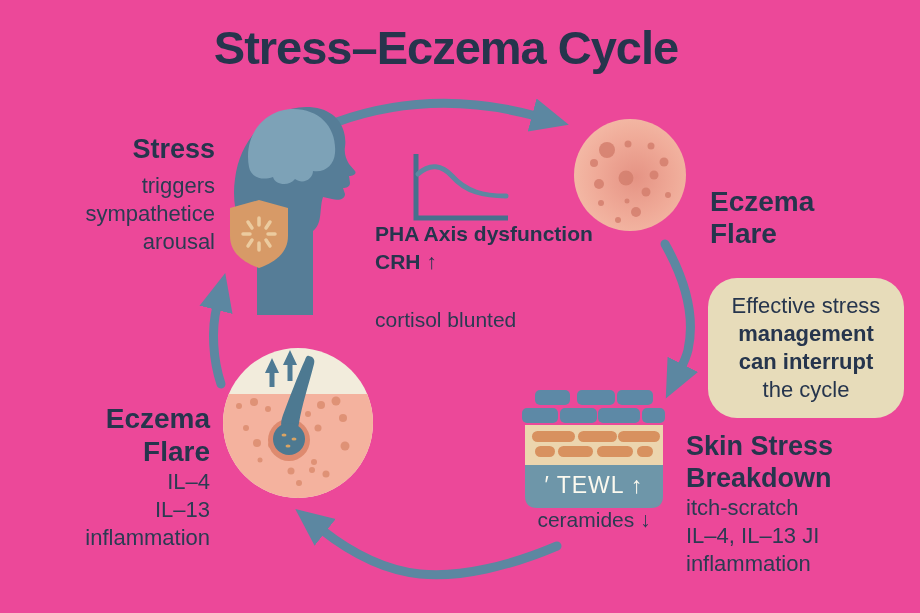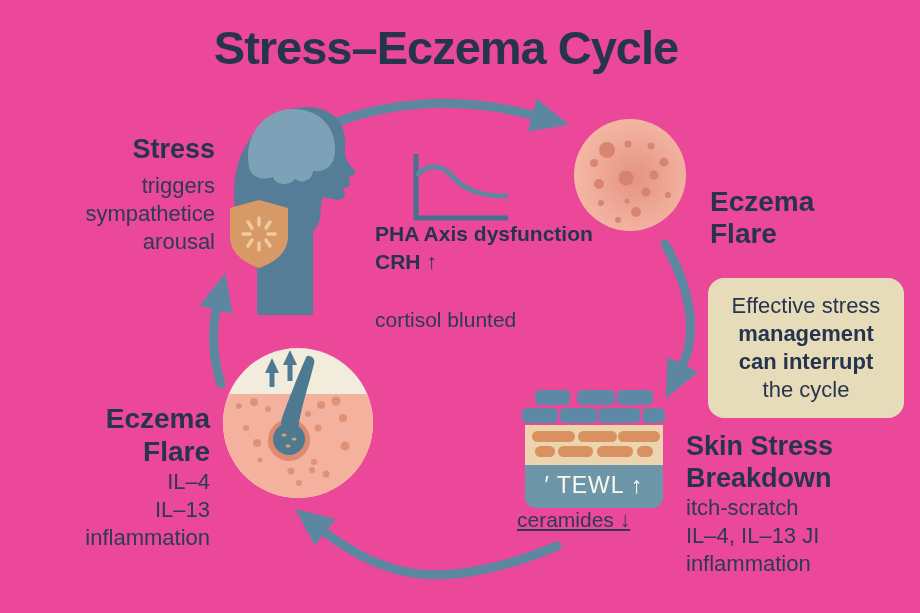--- a/index.html
+++ b/index.html
@@ -22,31 +22,31 @@
   
   .hpa-block{left:375px;top:220px;width:224px;text-align:left;}
   .hpa-block .l1{font-size:21px;line-height:28px;font-weight:600;color:#26354d;}
   .hpa-block .l2{font-size:21px;line-height:28px;font-weight:600;color:#26354d;}
   .hpa-block .l3{font-size:21px;line-height:28px;font-weight:500;color:#2b3b52;margin-top:30px;}
   
   .eczema-top-label{left:710px;top:186px;text-align:left;}
   .eczema-top-label div{font-size:28px;line-height:32px;font-weight:700;color:#26354d;}
   
   .interrupt-box{
-    left:708px;top:278px;width:196px;height:140px;background:#e7dcba;border-radius:16px;
+    left:708px;top:278px;width:196px;height:140px;background:#e7dcba;border-radius:29px;
     display:flex;flex-direction:column;justify-content:center;text-align:center;
   }
   .interrupt-box div{font-size:22px;line-height:28px;color:#26354d;}
   .interrupt-box .w5{font-weight:500;}
   .interrupt-box .w7{font-weight:700;}
   
   .tewl-label{left:525px;top:472px;width:138px;text-align:center;
     font-size:23px;font-weight:400;letter-spacing:1px;color:#fcf9ef;}
-  .ceramides{left:517px;top:508px;width:154px;text-align:left;
-    font-size:21px;font-weight:500;color:#2b3b52;text-decoration:underline;}
+  .ceramides{left:517px;top:508px;width:154px;text-align:center;
+    font-size:21px;font-weight:500;color:#2b3b52;}
   
   .skin-label{left:686px;top:430px;text-align:left;}
   .skin-label .t{font-size:27px;line-height:32px;font-weight:700;color:#26354d;}
   .skin-label .d{font-size:22px;line-height:28px;font-weight:400;color:#2b3b52;}
   .skin-label .d:first-of-type{margin-top:7px;}
   
   .eczema-bottom-label{left:30px;top:402px;width:180px;text-align:right;}
   .eczema-bottom-label .t{font-size:28px;line-height:33px;font-weight:700;color:#26354d;}
   .eczema-bottom-label .d{font-size:22px;line-height:28px;font-weight:400;color:#2b3b52;}
   .eczema-bottom-label .d:first-of-type{margin-top:9px;}

